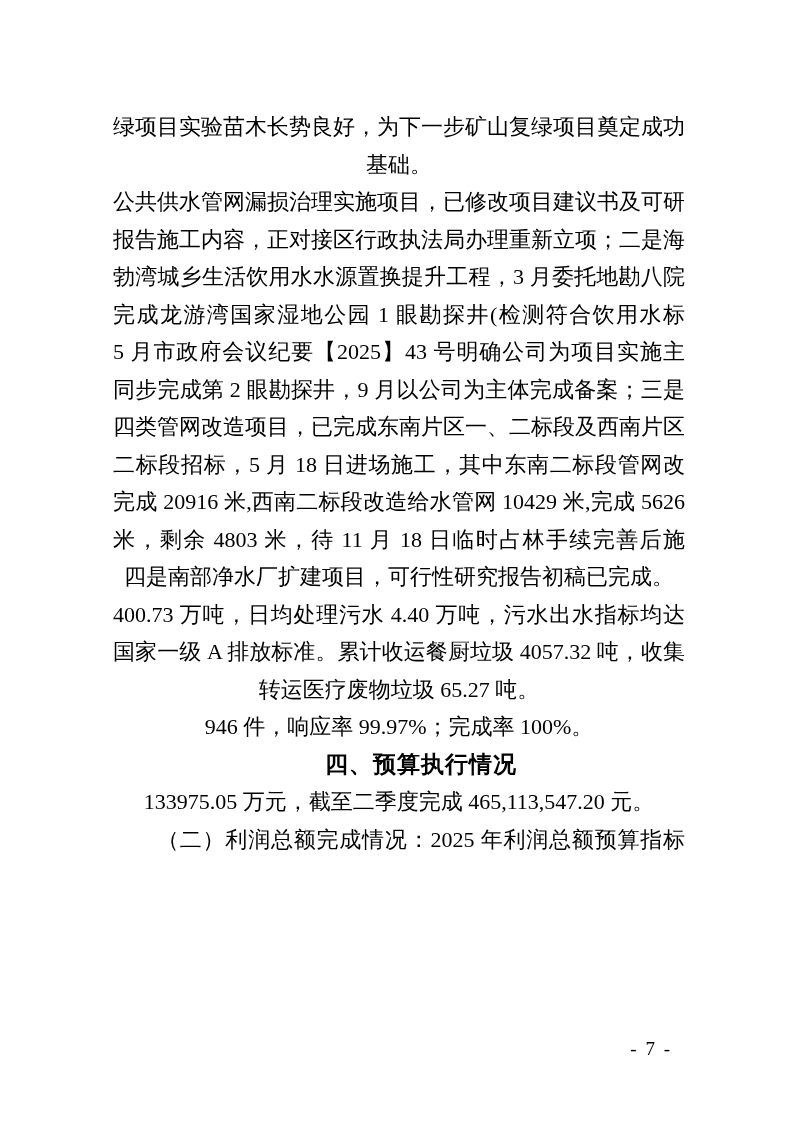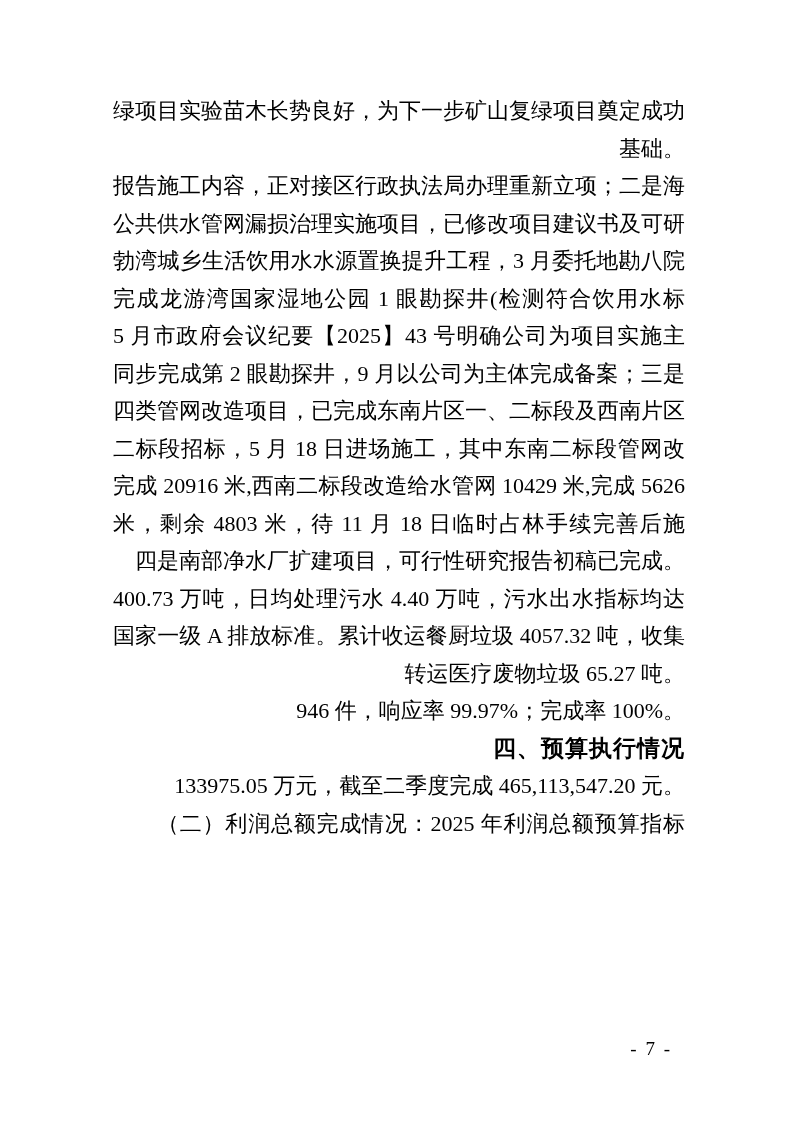--- a/index.html
+++ b/index.html
@@ -13,28 +13,28 @@
     height: 1122px;
     margin: 0 auto;
     background: #ffffff;
     color: #000000;
     font-family: "Liberation Serif", "DejaVu Serif", serif;
     overflow: hidden;
   }
   .doc-body {
     position: absolute;
     left: 113px;
-    top: 92px;
+    top: 108px;
     width: 572px;
   }
   .line {
     font-size: 22px;
     line-height: 37.5px;
     height: 37.5px;
-    text-align: right;
+    text-align: center;
     white-space: normal;
     overflow: hidden;
   }
   .line.j {
     text-align: justify;
     text-align-last: justify;
   }
   .line.ind {
     text-indent: 44px;
   }
@@ -54,22 +54,22 @@
     font-family: "Liberation Serif", "DejaVu Serif", serif;
   }
 </style>
 </head>
 <body>
 
 <div class="page">
   <div class="doc-body">
       <div class="line j">绿项目实验苗木长势良好，为下一步矿山复绿项目奠定成功</div>
       <div class="line">基础。</div>
+      <div class="line j">公共供水管网漏损治理实施项目，已修改项目建议书及可研</div>
       <div class="line j">报告施工内容，正对接区行政执法局办理重新立项；二是海</div>
-      <div class="line j">公共供水管网漏损治理实施项目，已修改项目建议书及可研</div>
       <div class="line j">勃湾城乡生活饮用水水源置换提升工程，3 月委托地勘八院</div>
       <div class="line j">完成龙游湾国家湿地公园 1 眼勘探井(检测符合饮用水标准)，</div>
       <div class="line j">5 月市政府会议纪要【2025】43 号明确公司为项目实施主体，</div>
       <div class="line j">同步完成第 2 眼勘探井，9 月以公司为主体完成备案；三是</div>
       <div class="line j">四类管网改造项目，已完成东南片区一、二标段及西南片区</div>
       <div class="line j">二标段招标，5 月 18 日进场施工，其中东南二标段管网改造</div>
       <div class="line j">完成 20916 米,西南二标段改造给水管网 10429 米,完成 5626</div>
       <div class="line j">米，剩余 4803 米，待 11 月 18 日临时占林手续完善后施工；</div>
       <div class="line">四是南部净水厂扩建项目，可行性研究报告初稿已完成。</div>
       <div class="line j">400.73 万吨，日均处理污水 4.40 万吨，污水出水指标均达到</div>

